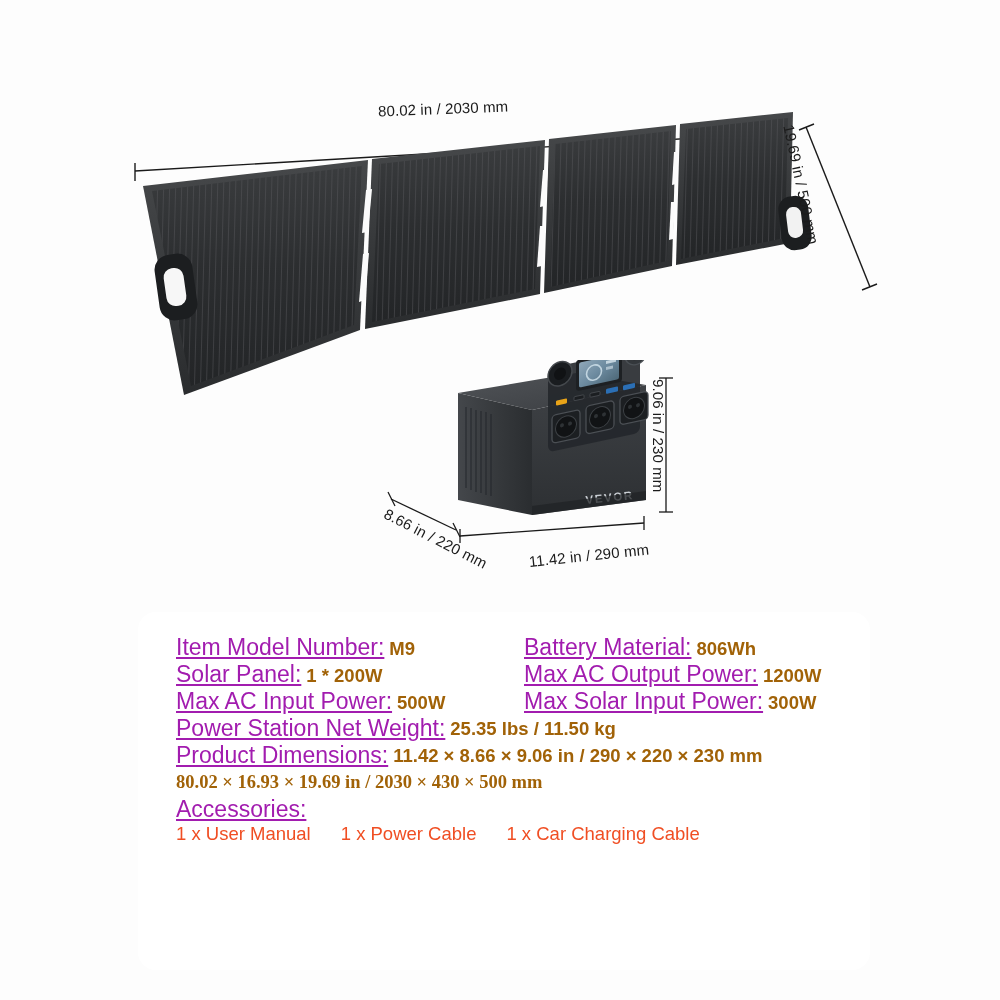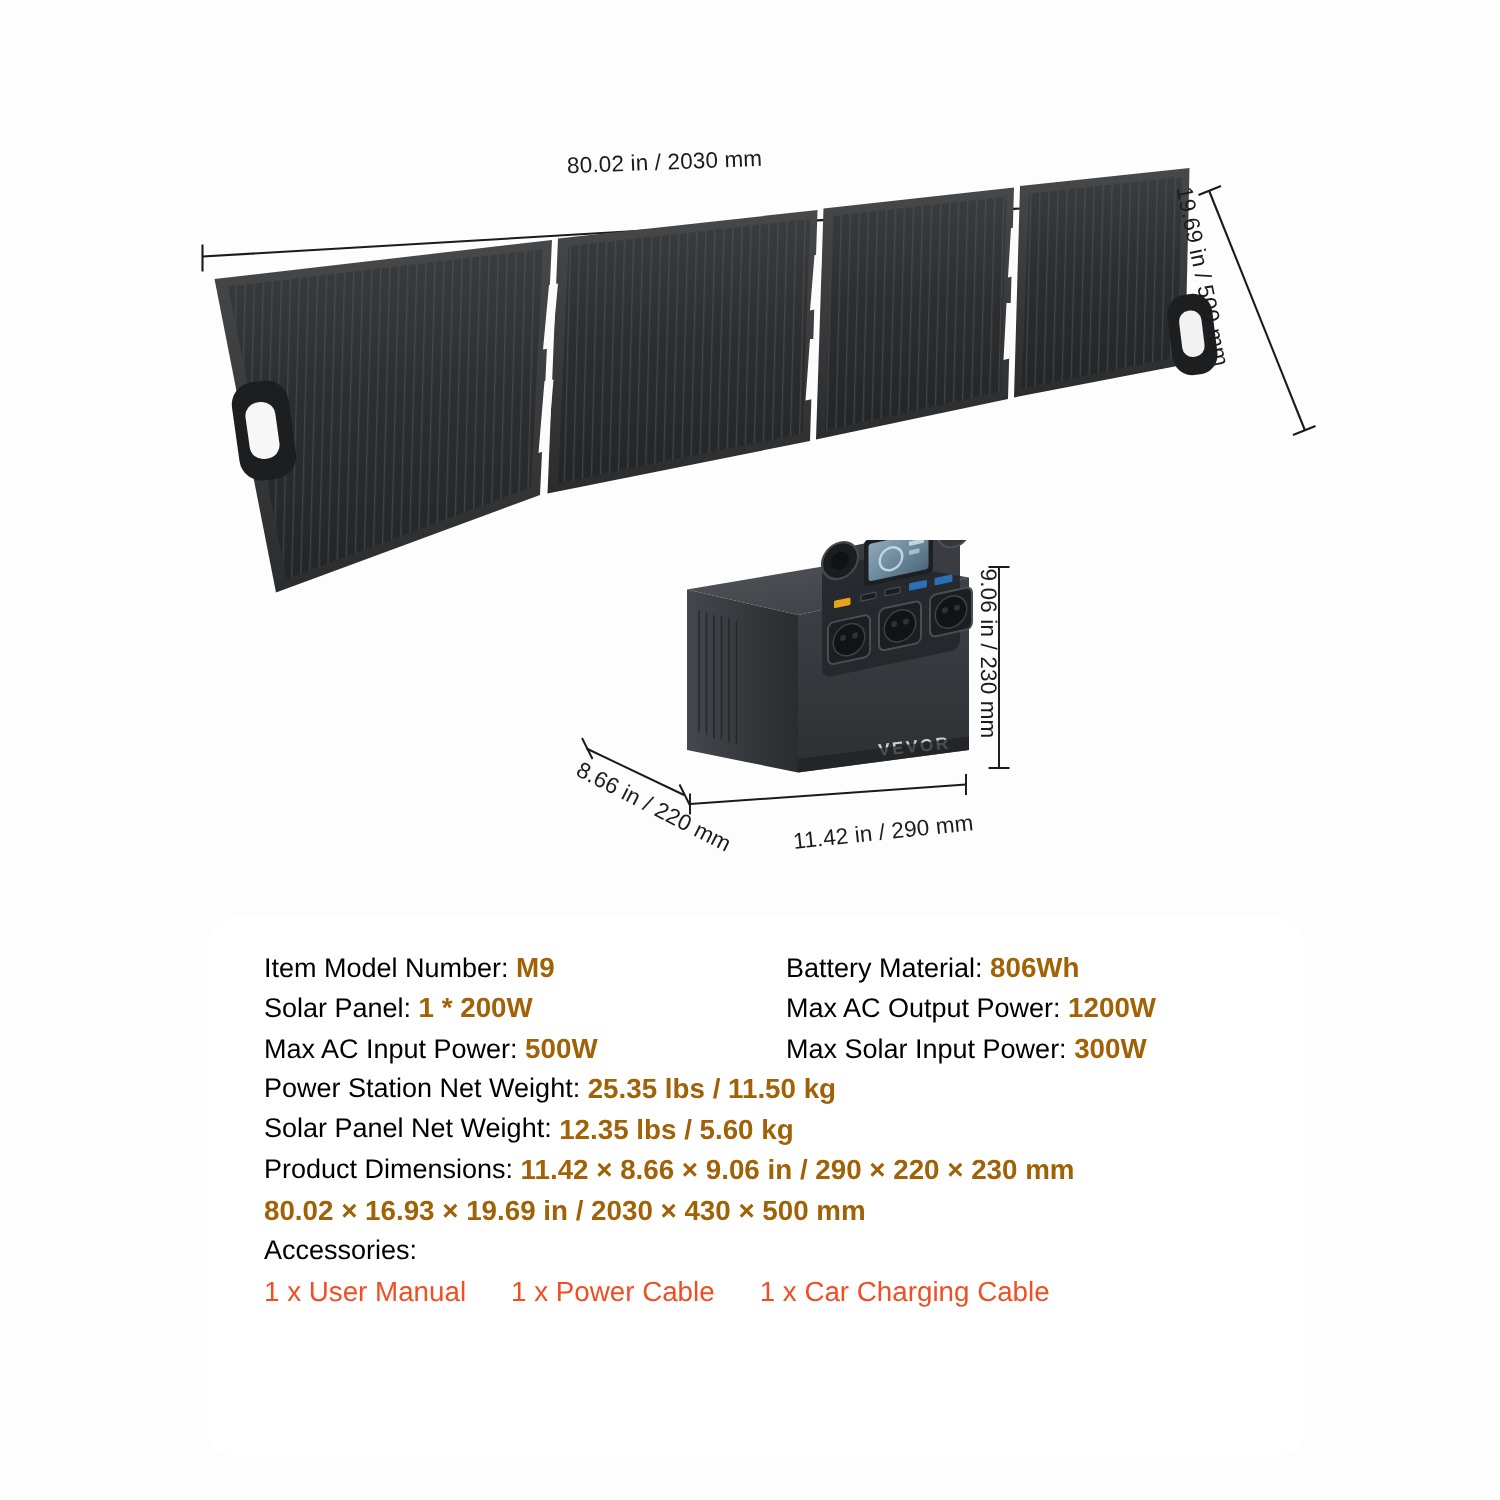--- a/index.html
+++ b/index.html
@@ -100,38 +100,39 @@
   }
   .spec-col {
     display: flex;
     align-items: baseline;
     white-space: nowrap;
   }
   .spec-col.left  { width: 348px; }
   .spec-col.right { flex: 1; }
 
   .spec-label {
-    color: #000000;
-    font-size: 18px;
+    color: #a21caf;
+    font-size: 23px;
     font-weight: 400;
+    text-decoration: underline;
   }
   .spec-value {
     color: #a16207;
     font-size: 18.5px;
     font-weight: bold;
     margin-left: 5px;
   }
   .spec-value sub {
     font-size: 0.68em;
     font-weight: bold;
   }
 
   
-  .spec-block { height: 27px; display: flex; align-items: flex-start; }
-  .spec-block .spec-value.standalone { margin-left: 0; }
+  .spec-block { height: 27px; display: flex; align-items: center; }
+  .spec-block .spec-value.standalone { margin-left: 0; font-family: Liberation Serif, serif; }
 
   .accessory-list {
     display: flex;
     align-items: baseline;
     height: 27px;
   }
   .accessory-item {
     color: #f04e23;
     font-size: 18.5px;
     font-weight: normal;
@@ -363,24 +364,20 @@
           <span class="spec-value">300W</span>
         </div>
       </div>
 
 
       <div class="spec-block">
         <span class="spec-label">Power Station Net Weight:</span>
         <span class="spec-value">25.35 lbs / 11.50 kg</span>
       </div>
 
-      <div class="spec-block">
-        <span class="spec-label">Solar Panel Net Weight:</span>
-        <span class="spec-value">12.35 lbs / 5.60 kg</span>
-      </div>
 
 
       <div class="spec-block">
         <span class="spec-label">Product Dimensions:</span>
         <span class="spec-value">11.42 × 8.66 × 9.06 in / 290 × 220 × 230 mm</span>
       </div>
 
       <div class="spec-block">
         <span class="spec-value standalone">80.02 × 16.93 × 19.69 in / 2030 × 430 × 500 mm</span>
       </div>

